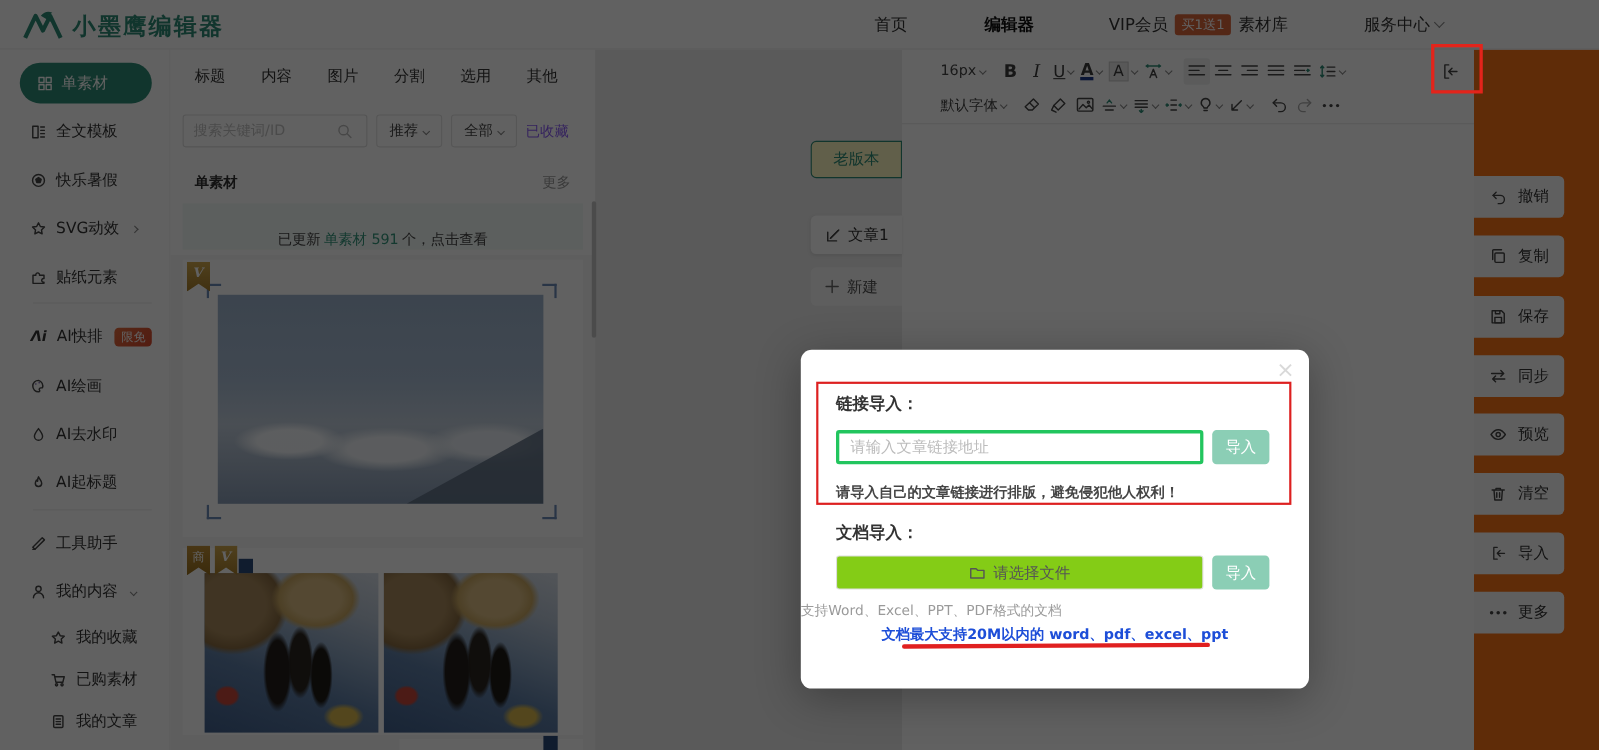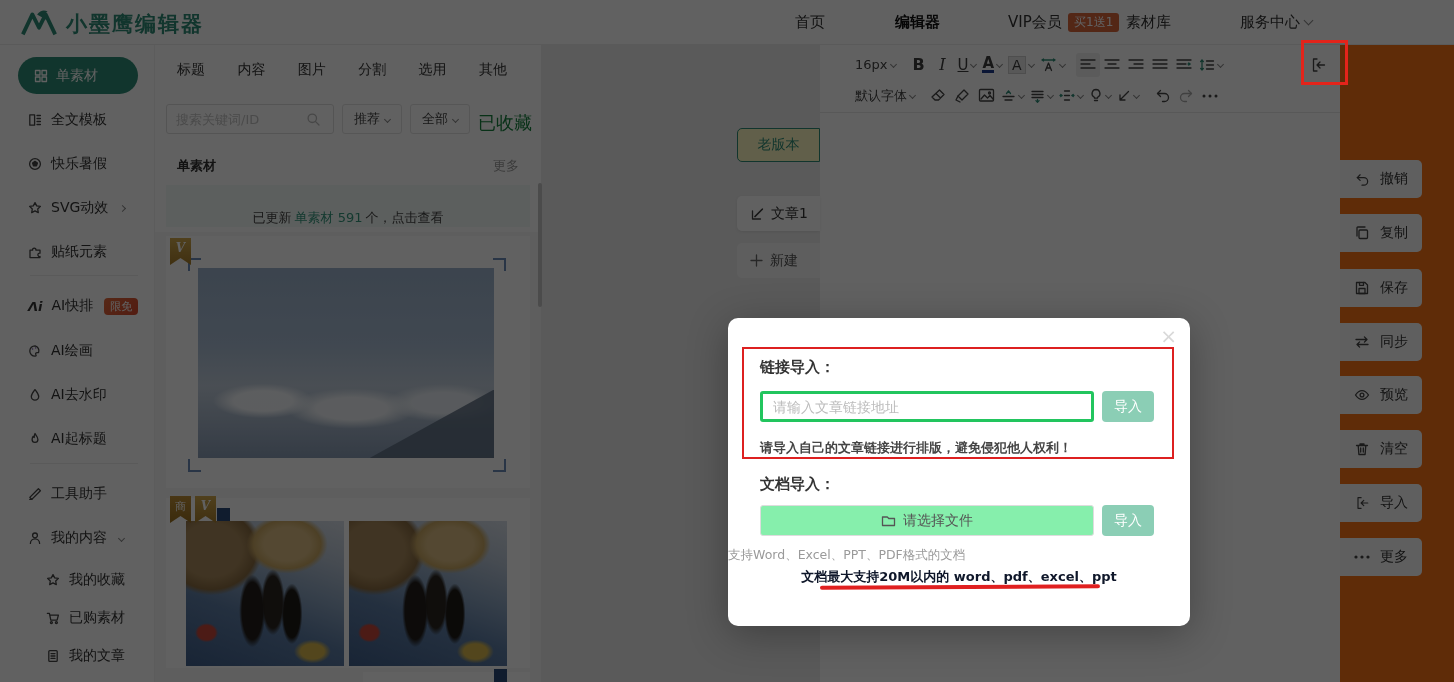--- a/index.html
+++ b/index.html
@@ -29,21 +29,21 @@
   .ai-glyph { font-size:13px; font-weight:bold; color:#333; font-style:italic; }
 
   
   .pn { position:absolute; top:45px; left:155px; width:386px; height:637px; background:#fff; z-index:1; }
   .pn-tabs { position:absolute; left:22px; top:16px; width:330px; display:flex; justify-content:space-between; font-size:14px; color:#333; }
   .pn-tab { cursor:pointer; }
   .srch { position:absolute; left:11px; top:59px; width:168px; height:30px; border:1px solid #ddd; border-radius:3px; display:flex; align-items:center; }
   .srch input { border:0; outline:0; width:130px; margin-left:9px; font-size:13px; color:#666; background:transparent; font-family:inherit; }
   .srch input::placeholder { color:#c3c3c3; }
   .filter-box { position:absolute; top:59px; height:30px; border:1px solid #e2e2e2; border-radius:3px; font-size:13px; color:#444; display:flex; align-items:center; justify-content:center; gap:2px; cursor:pointer; }
-  .fav-link { position:absolute; top:66px; font-size:18px; color:#15803d; cursor:pointer; }
+  .fav-link { position:absolute; top:66px; font-size:13px; color:#8b5cf6; cursor:pointer; }
   .sec-row { position:absolute; left:22px; top:112px; width:342px; display:flex; justify-content:space-between; align-items:center; }
   .sec-title { font-size:13px; font-weight:bold; color:#333; }
   .sec-more { font-size:13px; color:#999; cursor:pointer; }
   .notice { position:absolute; left:11px; top:140px; width:364px; height:42px; background:#f2f9f6; display:flex; align-items:flex-end; justify-content:center; font-size:13px; color:#444; cursor:pointer; }
   .notice .grn { color:#35977D; margin:0 3px; }
   .pn-content { position:absolute; left:0; top:187px; width:386px; height:450px; background:#f6f6f6; }
   .card { position:absolute; left:11px; width:364px; background:#fff; }
   .card1 { top:4px; height:252px; }
   .card2 { top:266px; height:170px; }
   .card3 { top:440px; left:208px; width:167px; height:10px; }
@@ -102,23 +102,23 @@
   .overlay { position:absolute; inset:0; background:rgba(0,0,0,.62); z-index:10; }
   .anno-tb { position:absolute; left:1301px; top:40px; width:47px; height:45px; border:3px solid #E3241B; z-index:15; }
   .modal { position:absolute; left:728px; top:318px; width:462px; height:308px; background:#fff; border-radius:10px; box-shadow:0 8px 40px rgba(0,0,0,.3); z-index:20; }
   .modal-close { position:absolute; right:13px; top:8px; font-size:20px; color:#d9d9d9; cursor:pointer; line-height:1; }
   .anno-rect { position:absolute; left:14px; top:29px; width:432px; height:112px; border:2px solid #DD2020; }
   .m-label { position:absolute; left:32px; font-size:15px; font-weight:bold; color:#333; }
   .m-input { position:absolute; left:32px; width:334px; height:31px; border:3px solid #22c55e; border-radius:3px; font-size:14px; color:#666; padding:5px 10px; outline:none; background:#fff; font-family:inherit; }
   .m-input::placeholder { color:#bcbcbc; }
   .m-btn { position:absolute; left:374px; width:52px; height:31px; background:#8BCEB5; color:#fff; font-size:14px; border:0; border-radius:4px; cursor:pointer; font-family:inherit; }
   .m-warn { position:absolute; left:32px; top:121px; font-size:13px; font-weight:bold; color:#454545; }
-  .m-file { position:absolute; left:32px; top:187px; width:334px; height:31px; border:1px solid #ddd; border-radius:3px; display:flex; align-items:center; justify-content:center; gap:7px; font-size:14px; color:#555; cursor:pointer; background:#86efac; }
+  .m-file { position:absolute; left:32px; top:187px; width:334px; height:31px; border:1px solid #ddd; border-radius:3px; display:flex; align-items:center; justify-content:center; gap:7px; font-size:14px; color:#555; cursor:pointer; background:#84cc16; }
   .m-note1 { position:absolute; left:0; top:229px; width:100%; text-align:left; font-size:12.5px; color:#9a9a9a; }
-  .m-note2 { position:absolute; left:0; top:250px; width:100%; text-align:center; font-size:13px; font-weight:bold; color:#0f172a; }
+  .m-note2 { position:absolute; left:0; top:250px; width:100%; text-align:center; font-size:13px; font-weight:bold; color:#1d4ed8; }
   .anno-line { position:absolute; left:92px; top:267px; width:280px; height:4px; background:#E02020; border-radius:3px; transform:rotate(-.3deg); }
 
   svg.ic { stroke:#444; fill:none; stroke-width:1.3; stroke-linecap:round; stroke-linejoin:round; }
   svg.ic.w { stroke:#fff; }
 </style>
 </head>
 <body>
 
 <div class="screen">
 

